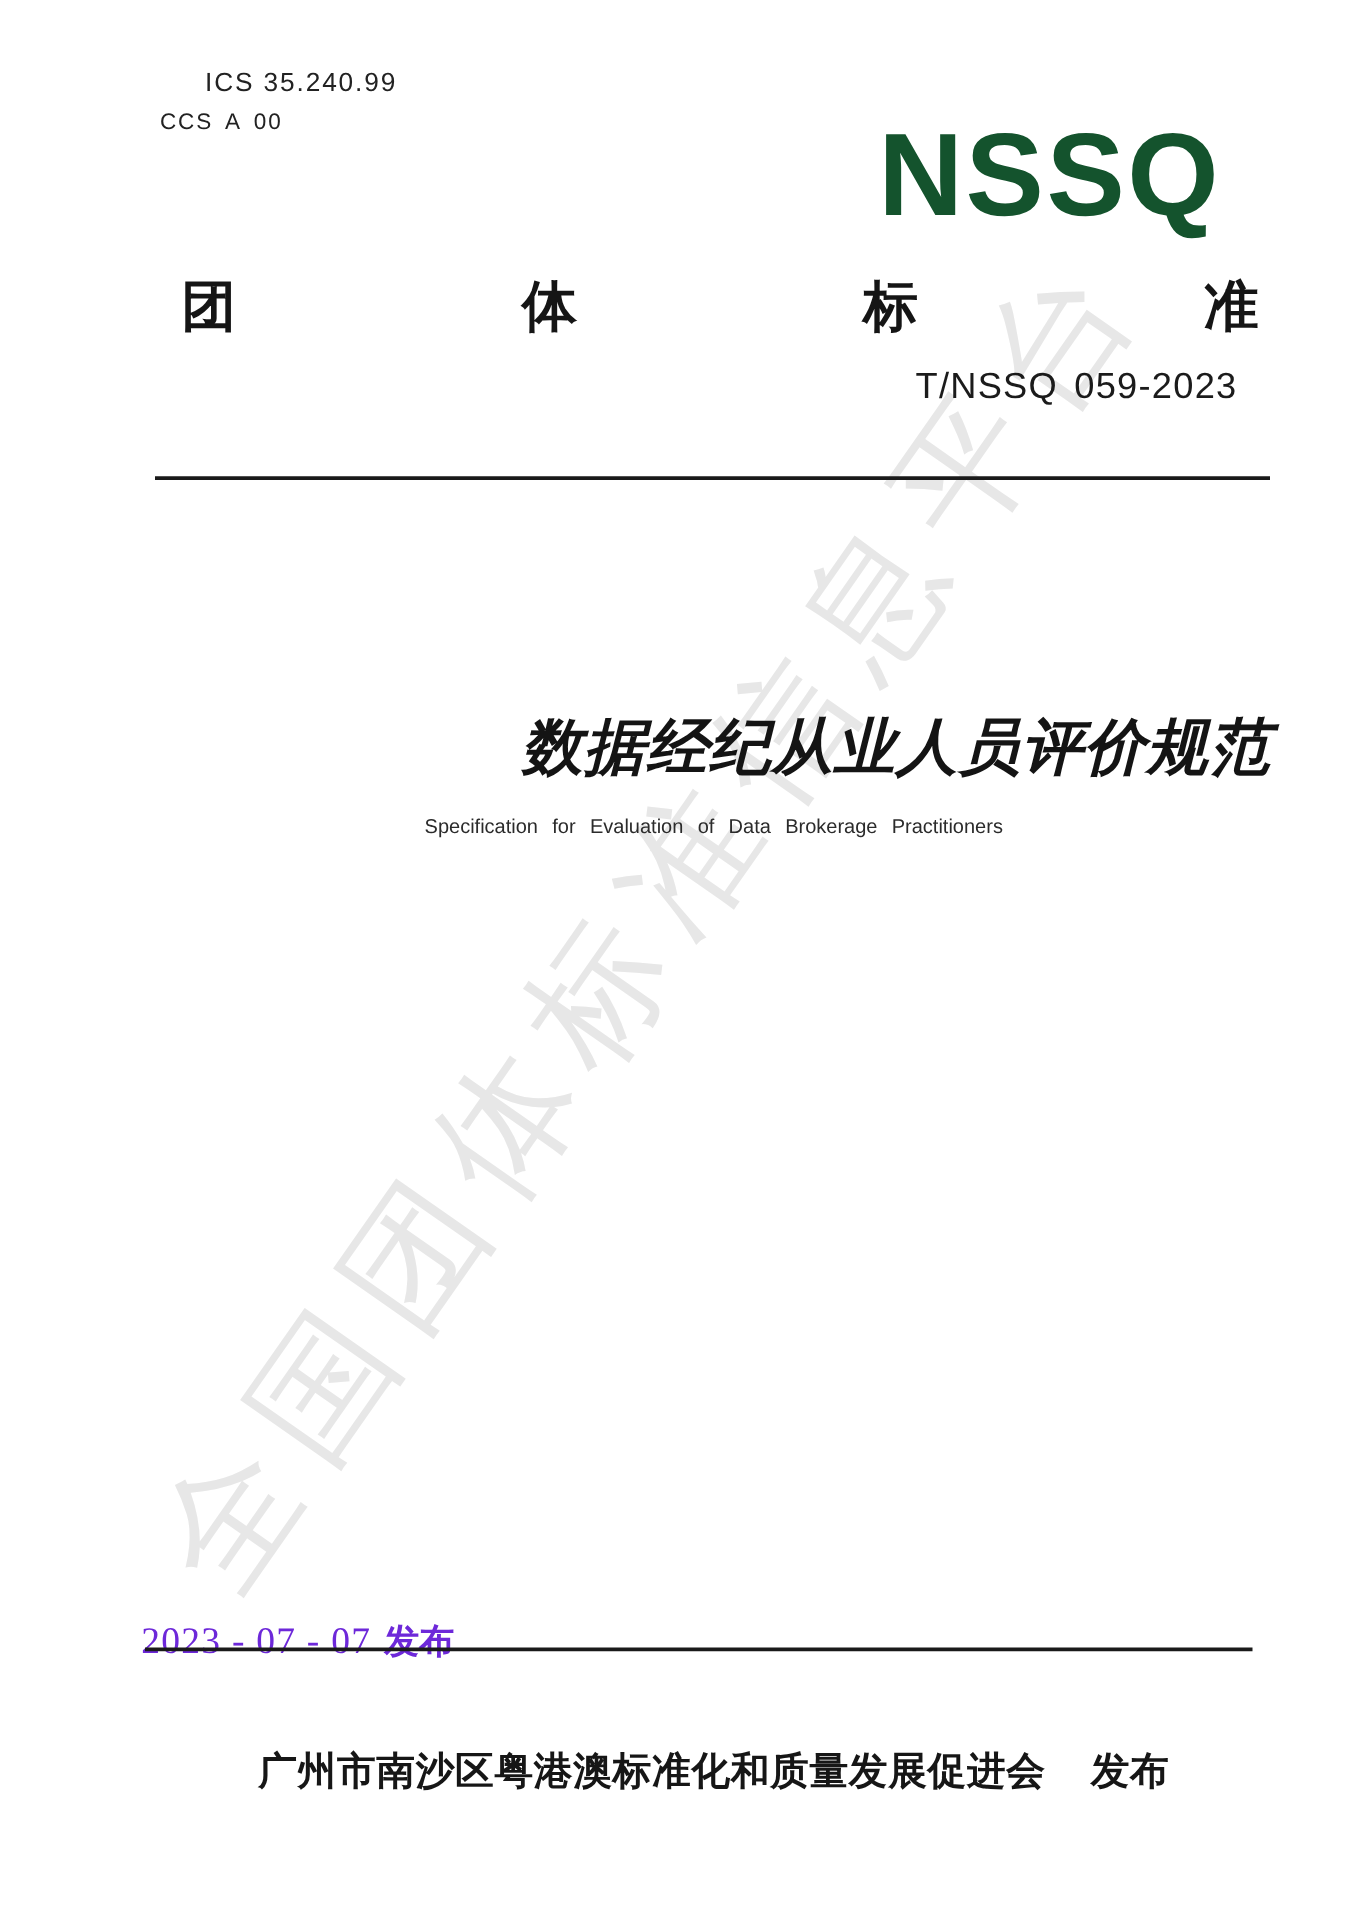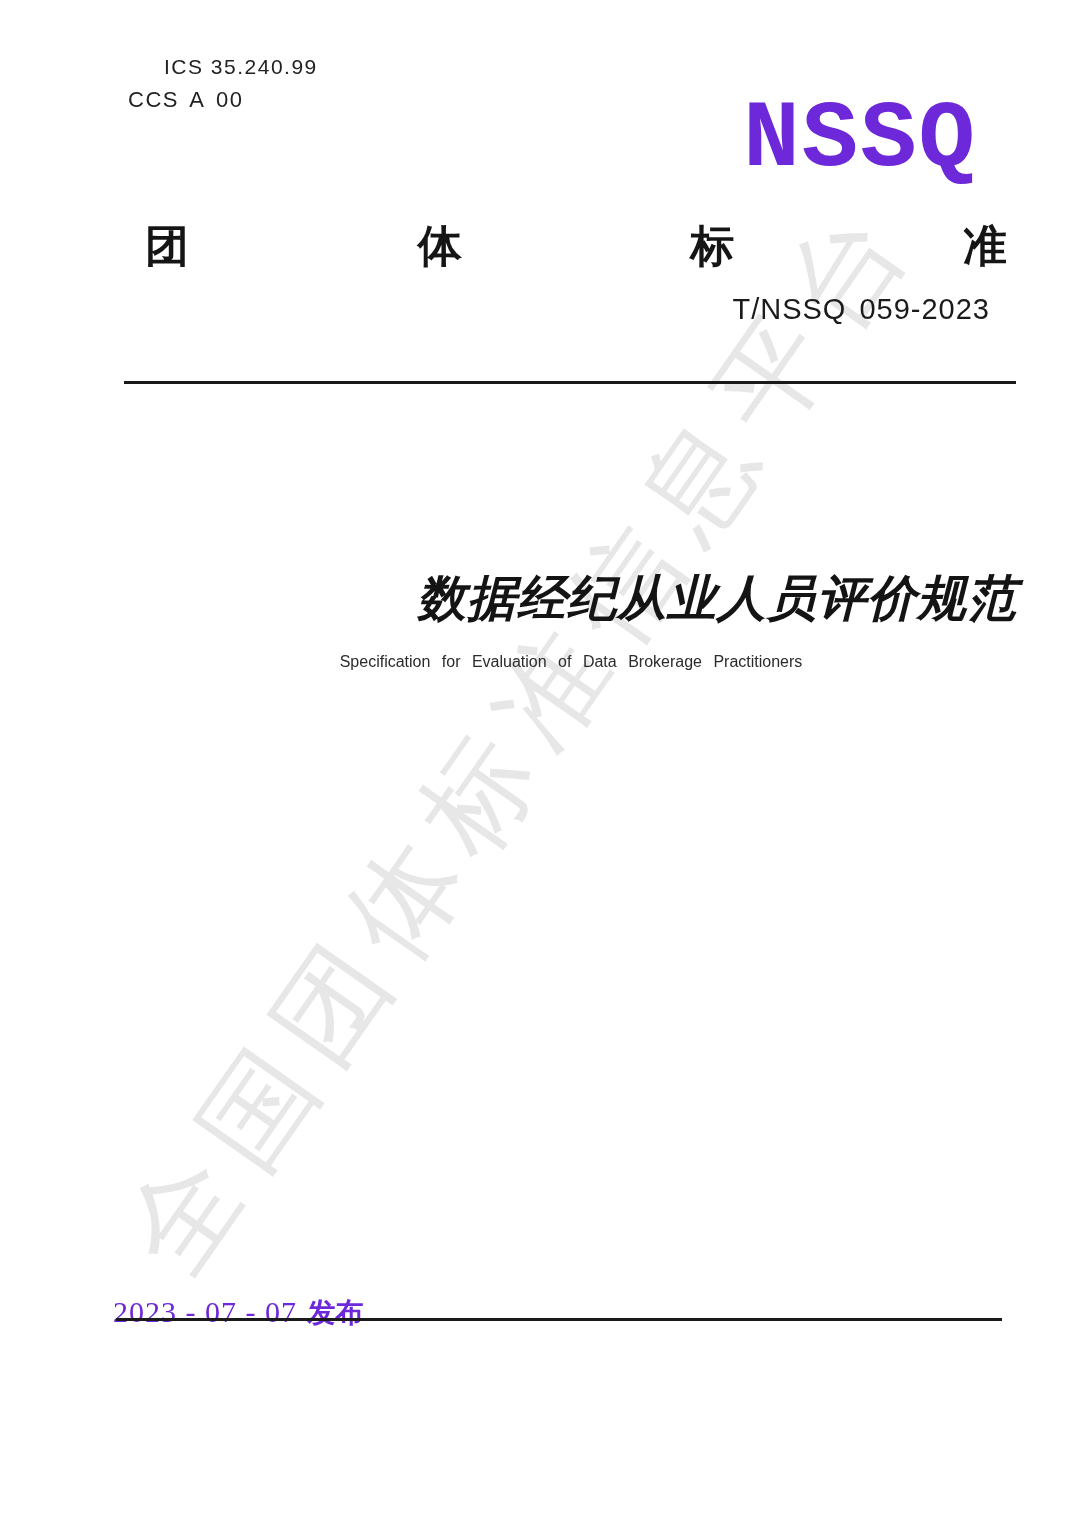--- a/index.html
+++ b/index.html
@@ -43,36 +43,36 @@
     top: 55px;
     font-size: 21px;
     letter-spacing: 1.5px;
     color: #222;
     margin-left: 36px;
   }
   .ccs {
     position: absolute;
     left: 128px;
     top: 87px;
-    font-size: 22px;
+    font-size: 18px;
     letter-spacing: 1.5px;
     word-spacing: 4px;
     color: #222;
   }
 
   .logo {
     position: absolute;
     right: 103px;
     top: 93px;
-    font-family: Liberation Mono, monospace;
+    font-family: Liberation Sans, sans-serif;
     font-weight: 700;
     font-size: 94px;
     line-height: 1;
     letter-spacing: 2px;
-    color: #6d28d9;
+    color: #14532d;
   }
 
   .doctype {
     position: absolute;
     left: 145px;
     top: 224px;
     width: 862px;
     display: flex;
     justify-content: space-between;
     font-size: 44px;
@@ -203,15 +203,18 @@
 
     <div class="dates">
       <div>
         <span class="date-num">2023 - 07 - 07</span>
         <span class="date-label">发布</span>
       </div>
     </div>
 
     <div class="rule rule-bottom"></div>
 
+    <div class="publisher">
+      <span>广州市南沙区粤港澳标准化和质量发展促进会</span><span class="pub-action">发布</span>
+    </div>
 
   </div>
 </div>
 
 </body></html>

